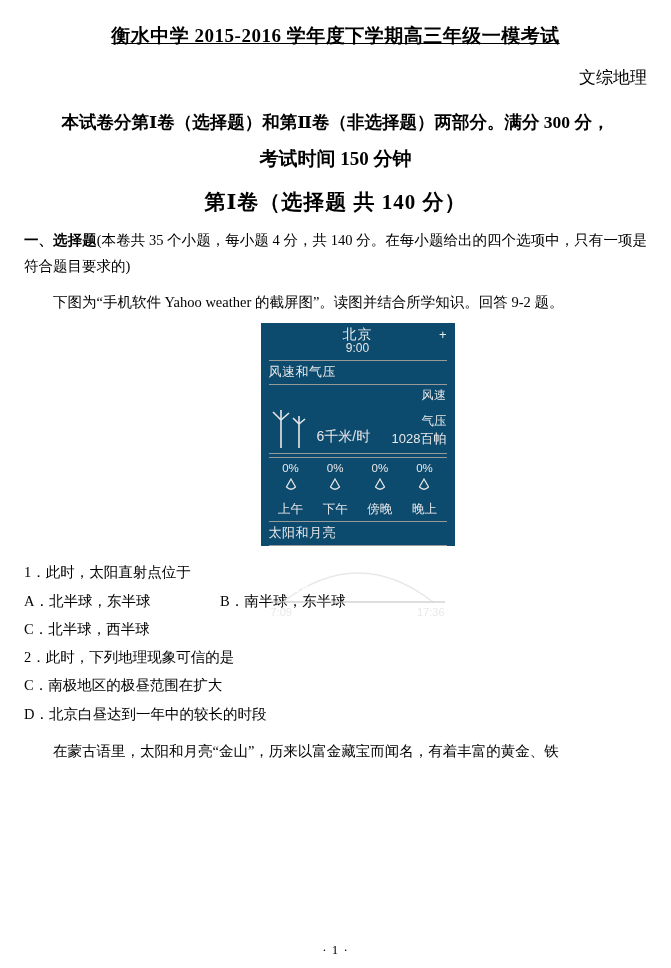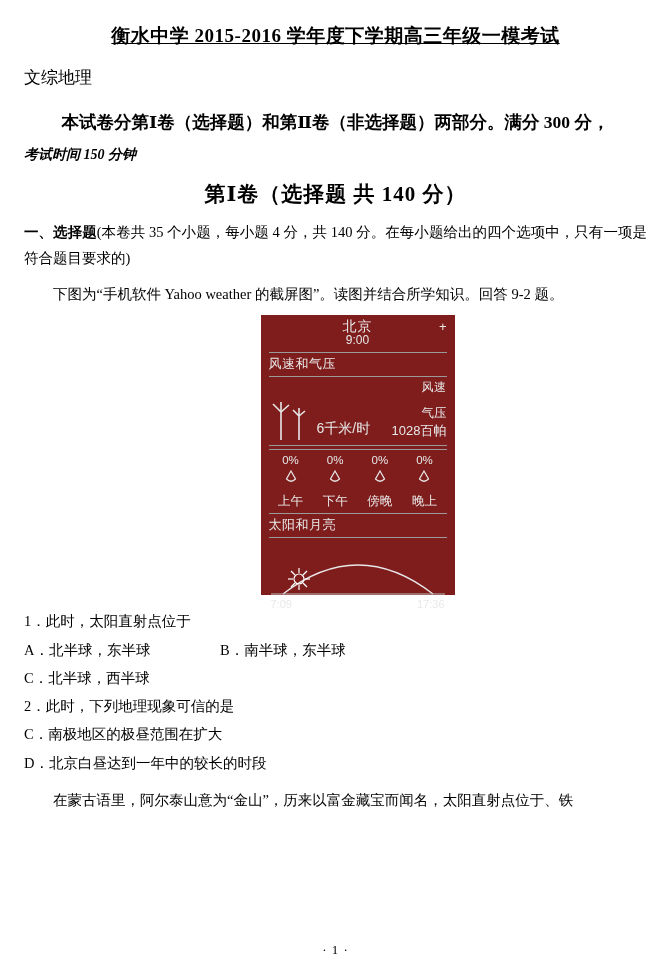--- a/index.html
+++ b/index.html
@@ -25,38 +25,38 @@
   .title-main {
     text-align: center;
     font-size: 19px;
     font-weight: bold;
     letter-spacing: 0.5px;
     margin: 8px 0 0 0;
     line-height: 1.5;
     text-decoration: underline;
   }
   .title-sub {
-    text-align: left;
+    text-align: right;
     font-size: 17px;
     margin: 14px 0 0 0;
     line-height: 1.5;
   }
   .notice {
     text-align: center;
     font-size: 17.5px;
     font-weight: bold;
     margin: 18px 0 0 0;
     line-height: 1.6;
   }
   .notice2 {
-    font-size: 14px;
+    text-align: center;
+    font-size: 19px;
     font-weight: bold;
     margin: 8px 0 0 0;
     line-height: 1.6;
-    font-style: italic;
   }
   .part-title {
     text-align: center;
     font-size: 21px;
     font-weight: bold;
     margin: 14px 0 0 0;
     letter-spacing: 1px;
   }
   .section-head {
     font-size: 14.5px;
@@ -74,22 +74,22 @@
     text-indent: 2em;
     text-align: justify;
   }
   .phone-wrap {
     display: flex;
     justify-content: center;
     margin: 8px 0 0 0;
   }
   .phone {
     width: 194px;
-    height: 280px;
-    background: #7f1d1d;
+    height: 223px;
+    background: #0c4a6e;
     color: #e8e8e8;
     font-family: "Liberation Sans", sans-serif;
     position: relative;
     box-sizing: border-box;
     padding: 4px 8px 0 8px;
     margin-left: 44px;
   }
   .ph-topbar {
     position: relative;
     height: 30px;
@@ -340,16 +340,16 @@
     <div>B．南半球，东半球</div>
   </div>
   <div class="opt-row">
     <div class="opt-a">C．北半球，西半球</div>
   </div>
 
   <div class="q-line">2．此时，下列地理现象可信的是</div>
   <div class="q-line">C．南极地区的极昼范围在扩大</div>
   <div class="q-line">D．北京白昼达到一年中的较长的时段</div>
 
-  <div class="para-indent">在蒙古语里，阿尔泰山意为“金山”，历来以富金藏宝而闻名，太阳直射点位于、铁</div>
+  <div class="para-indent">在蒙古语里，太阳和月亮“金山”，历来以富金藏宝而闻名，有着丰富的黄金、铁</div>
 
   <div class="footer-num">· 1 ·</div>
 </div>
 
 </body></html>

